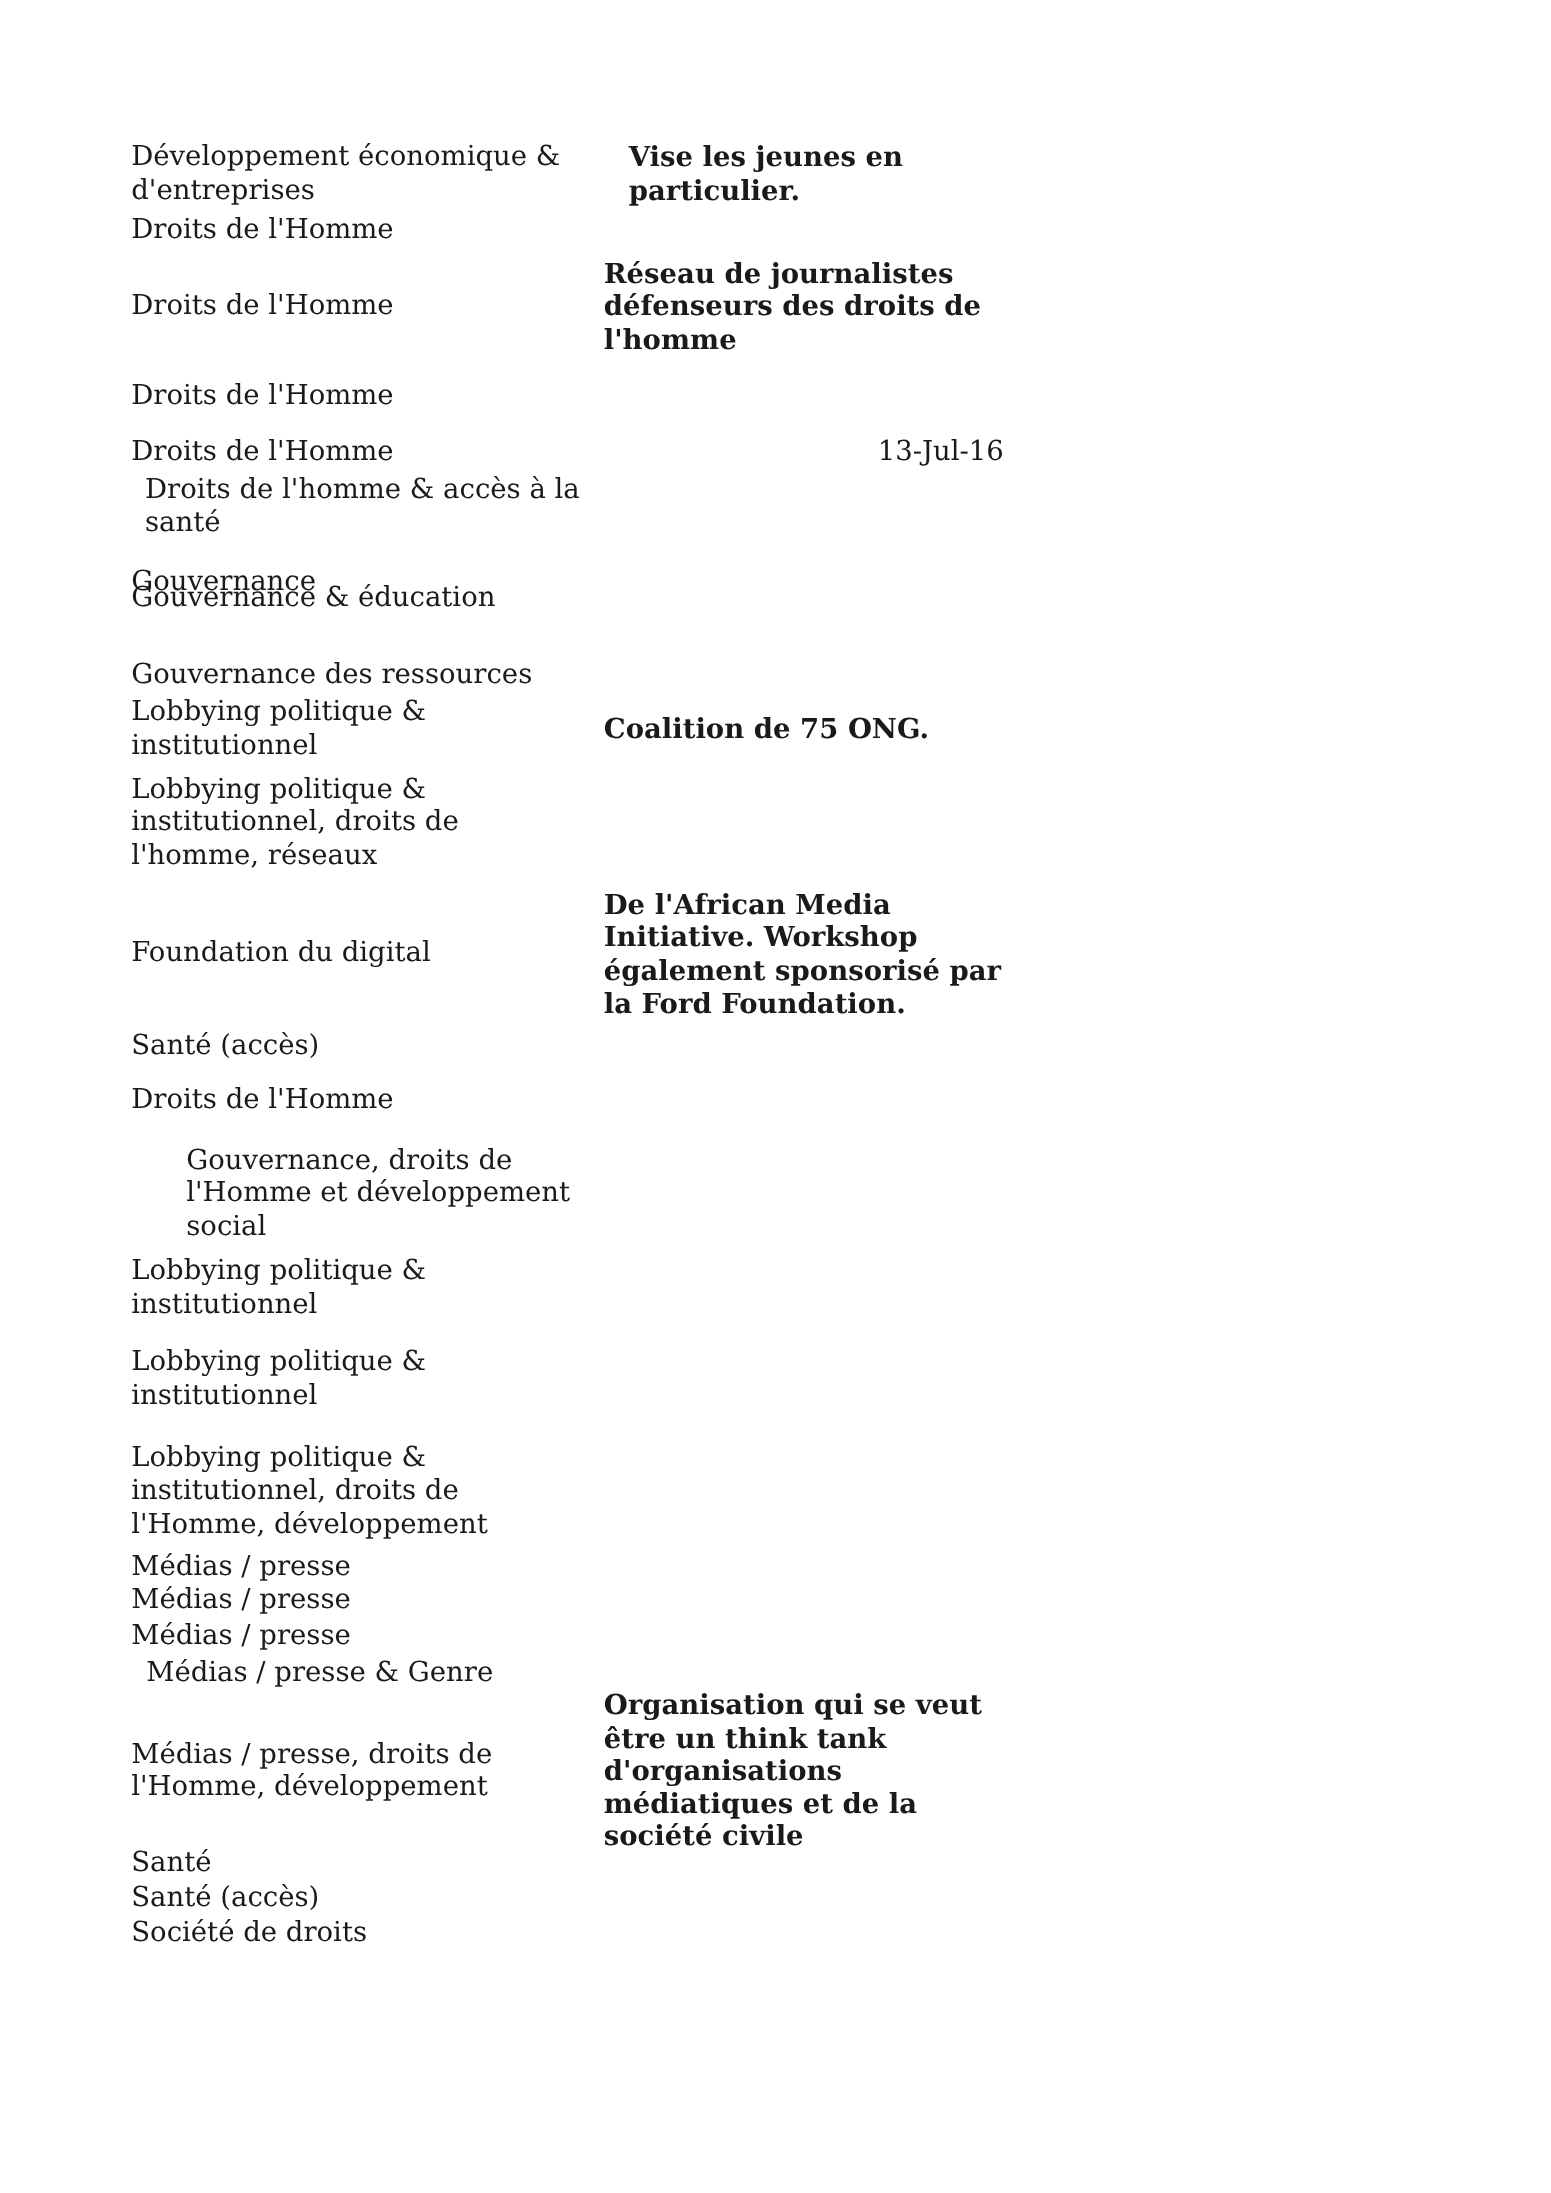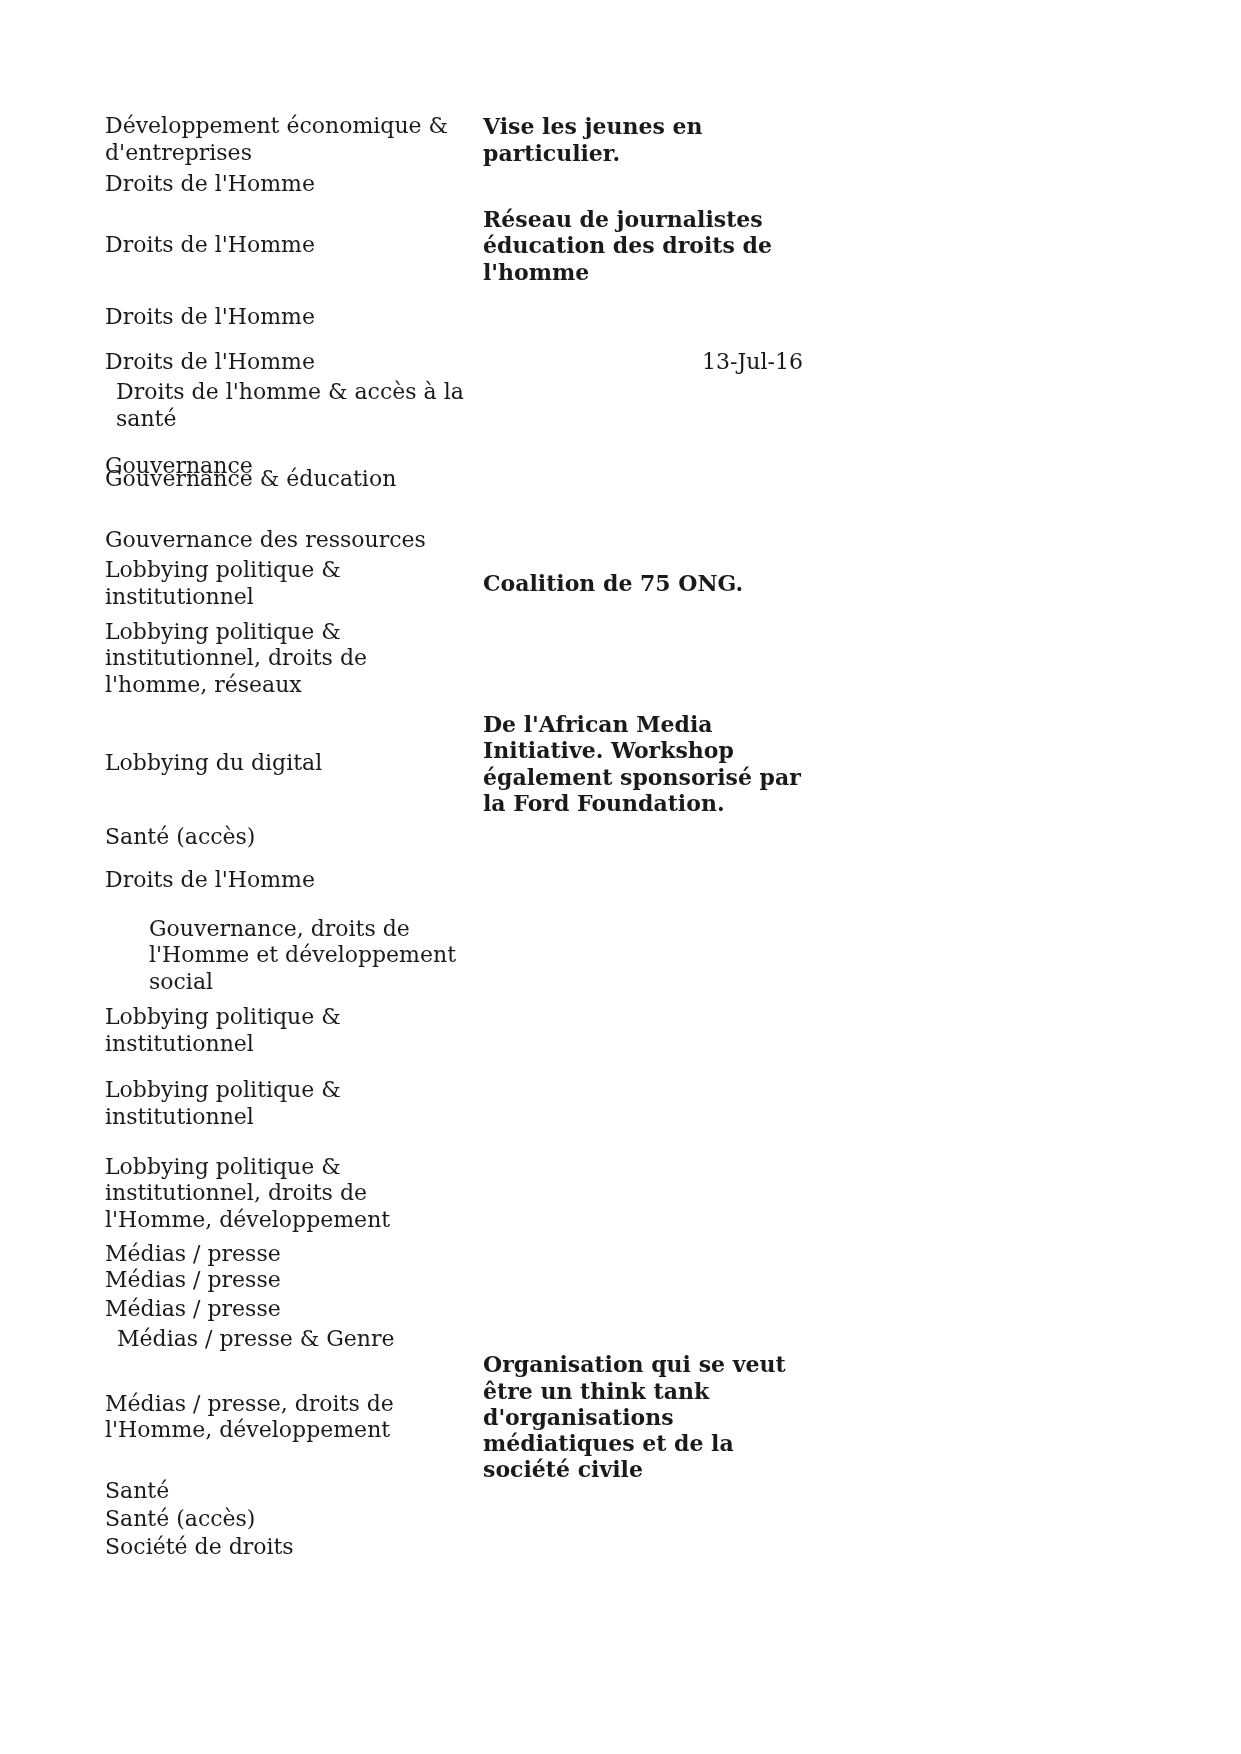--- a/index.html
+++ b/index.html
@@ -44,34 +44,34 @@
   }
   .date-text {
     white-space: pre;
     text-align: right;
   }
 </style>
 </head>
 <body>
 
 <div class="page">
-    <div class="row" style="top: 113px; height: 53px;">
+    <div class="row" style="top: 113px; height: 53px; gap: 20px;">
       <div class="cell cat">Développement économique &amp;
 d'entreprises</div>
       <div class="cell note"><div class="note-text">Vise les jeunes en
 particulier.</div><div class="date-text"></div></div>
     </div>
     <div class="row" style="top: 171px; height: 27px;">
       <div class="cell cat">Droits de l'Homme</div>
       <div class="cell note"><div class="note-text"></div><div class="date-text"></div></div>
     </div>
     <div class="row" style="top: 206px; height: 79px;">
       <div class="cell cat">Droits de l'Homme</div>
       <div class="cell note"><div class="note-text">Réseau de journalistes
-éducation des droits de
+défenseurs des droits de
 l'homme</div><div class="date-text"></div></div>
     </div>
     <div class="row" style="top: 304px; height: 27px;">
       <div class="cell cat">Droits de l'Homme</div>
       <div class="cell note"><div class="note-text"></div><div class="date-text"></div></div>
     </div>
     <div class="row" style="top: 349px; height: 27px;">
       <div class="cell cat">Droits de l'Homme</div>
       <div class="cell note"><div class="note-text"></div><div class="date-text">13-Jul-16</div></div>
     </div>
@@ -97,21 +97,21 @@
 institutionnel</div>
       <div class="cell note"><div class="note-text">Coalition de 75 ONG.</div><div class="date-text"></div></div>
     </div>
     <div class="row" style="top: 619px; height: 79px;">
       <div class="cell cat">Lobbying politique &amp;
 institutionnel, droits de
 l'homme, réseaux</div>
       <div class="cell note"><div class="note-text"></div><div class="date-text"></div></div>
     </div>
     <div class="row" style="top: 711px; height: 105px;">
-      <div class="cell cat">Lobbying du digital</div>
+      <div class="cell cat">Foundation du digital</div>
       <div class="cell note"><div class="note-text">De l'African Media
 Initiative. Workshop
 également sponsorisé par
 la Ford Foundation.</div><div class="date-text"></div></div>
     </div>
     <div class="row" style="top: 824px; height: 27px;">
       <div class="cell cat">Santé (accès)</div>
       <div class="cell note"><div class="note-text"></div><div class="date-text"></div></div>
     </div>
     <div class="row" style="top: 867px; height: 27px;">

